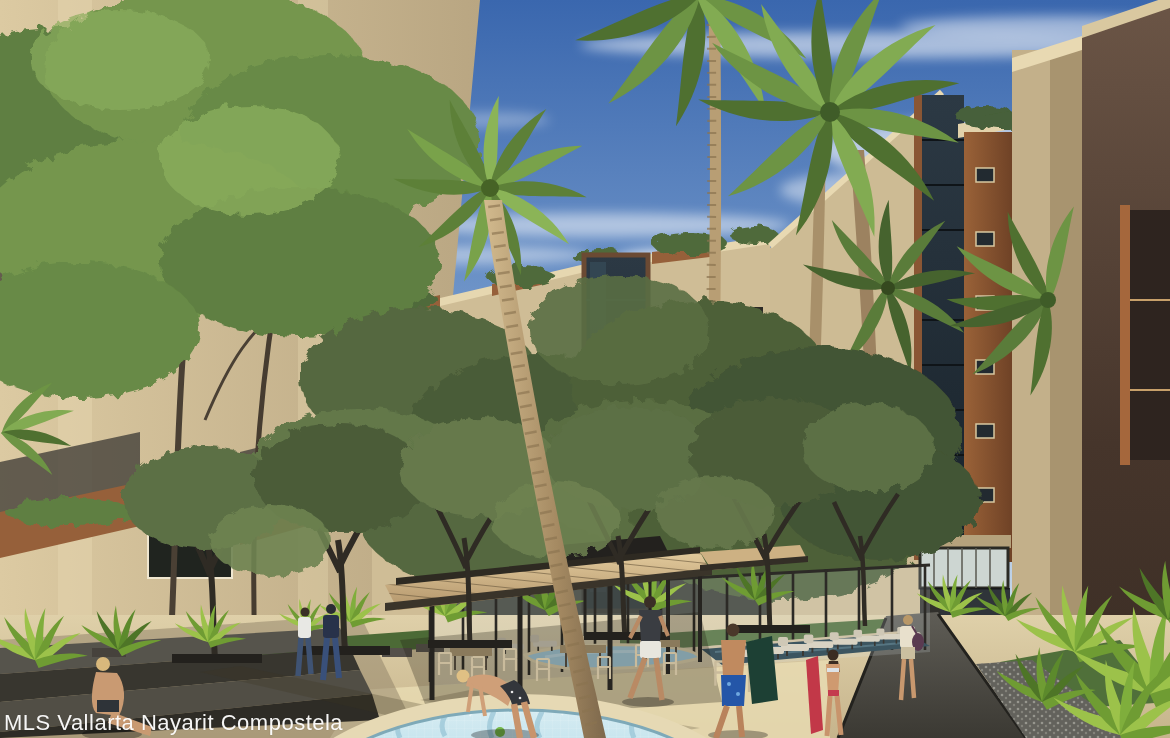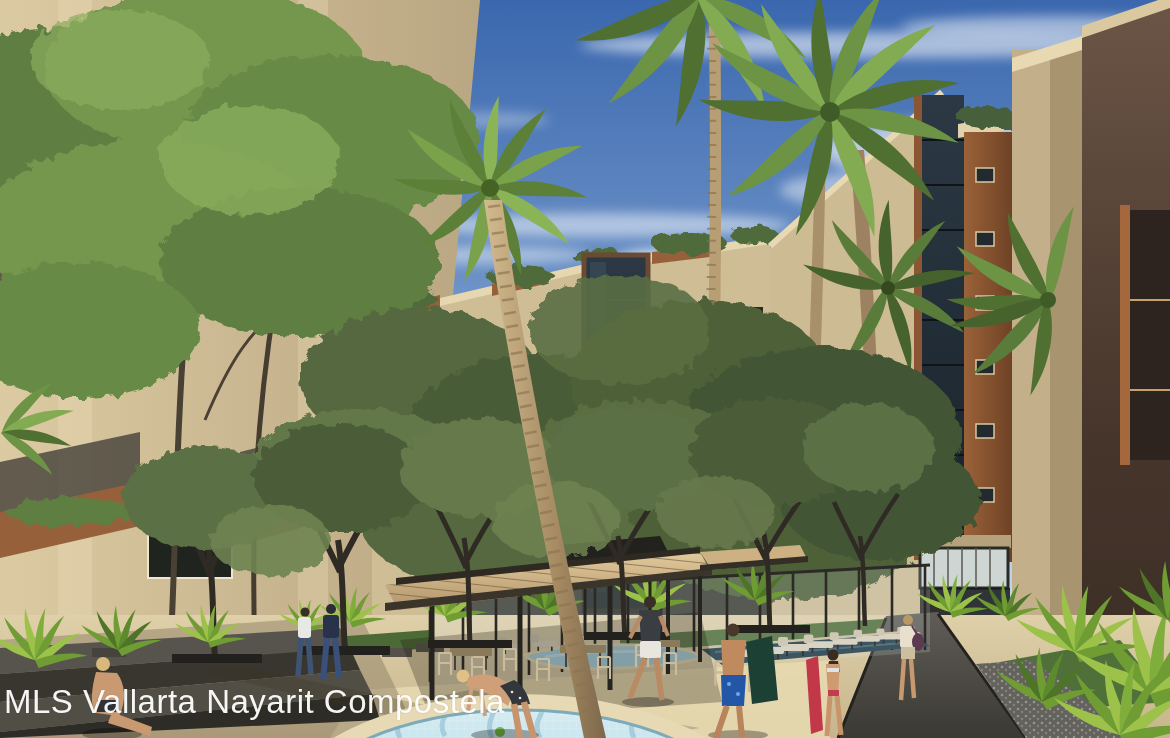--- a/index.html
+++ b/index.html
@@ -1,19 +1,19 @@
 <!DOCTYPE html>
 <html style="--sky-top: #3a67ae; --sky-horizon: #d3e0ee; --building-beige: #cfbd96; --building-shadow: #5d4a3e; --brick: #96603a; --glass-dark: #232e36; --foliage-dark: #4b5c39; --foliage-mid: #5f7f42; --foliage-bright: #8fb840; --trunk-tan: #c2a97e; --pergola-canvas: #d6bd8f; --pergola-frame: #2c2a26; --pool-water: #a9d2e2; --deck-sand: #d9c9a2; --path-dark: #45433e; --grass-green: #4c6a36; --watermark: #ffffff;"><head>
 <meta charset="utf-8">
 <style>
   html,body{margin:0;padding:0;background:#111;}
   .stage{position:relative;width:1170px;height:738px;overflow:hidden;
          font-family:"Liberation Sans",sans-serif;}
   .stage svg{position:absolute;inset:0;display:block;}
-  .watermark{position:absolute;left:4px;bottom:20px;font-size:33px;line-height:1;
+  .watermark{position:absolute;left:4px;bottom:4px;font-size:22px;line-height:1;
              color:var(--watermark,#fff);opacity:.95;letter-spacing:.5px;
              text-shadow:0 0 2px rgba(0,0,0,.15);white-space:nowrap;}
 </style>
 </head>
 <body>
 
 <div class="stage">
 <svg viewBox="0 0 1170 738" width="1170" height="738">
 <defs>
   <linearGradient id="skyG" x1="0" y1="0" x2="0" y2="1">

